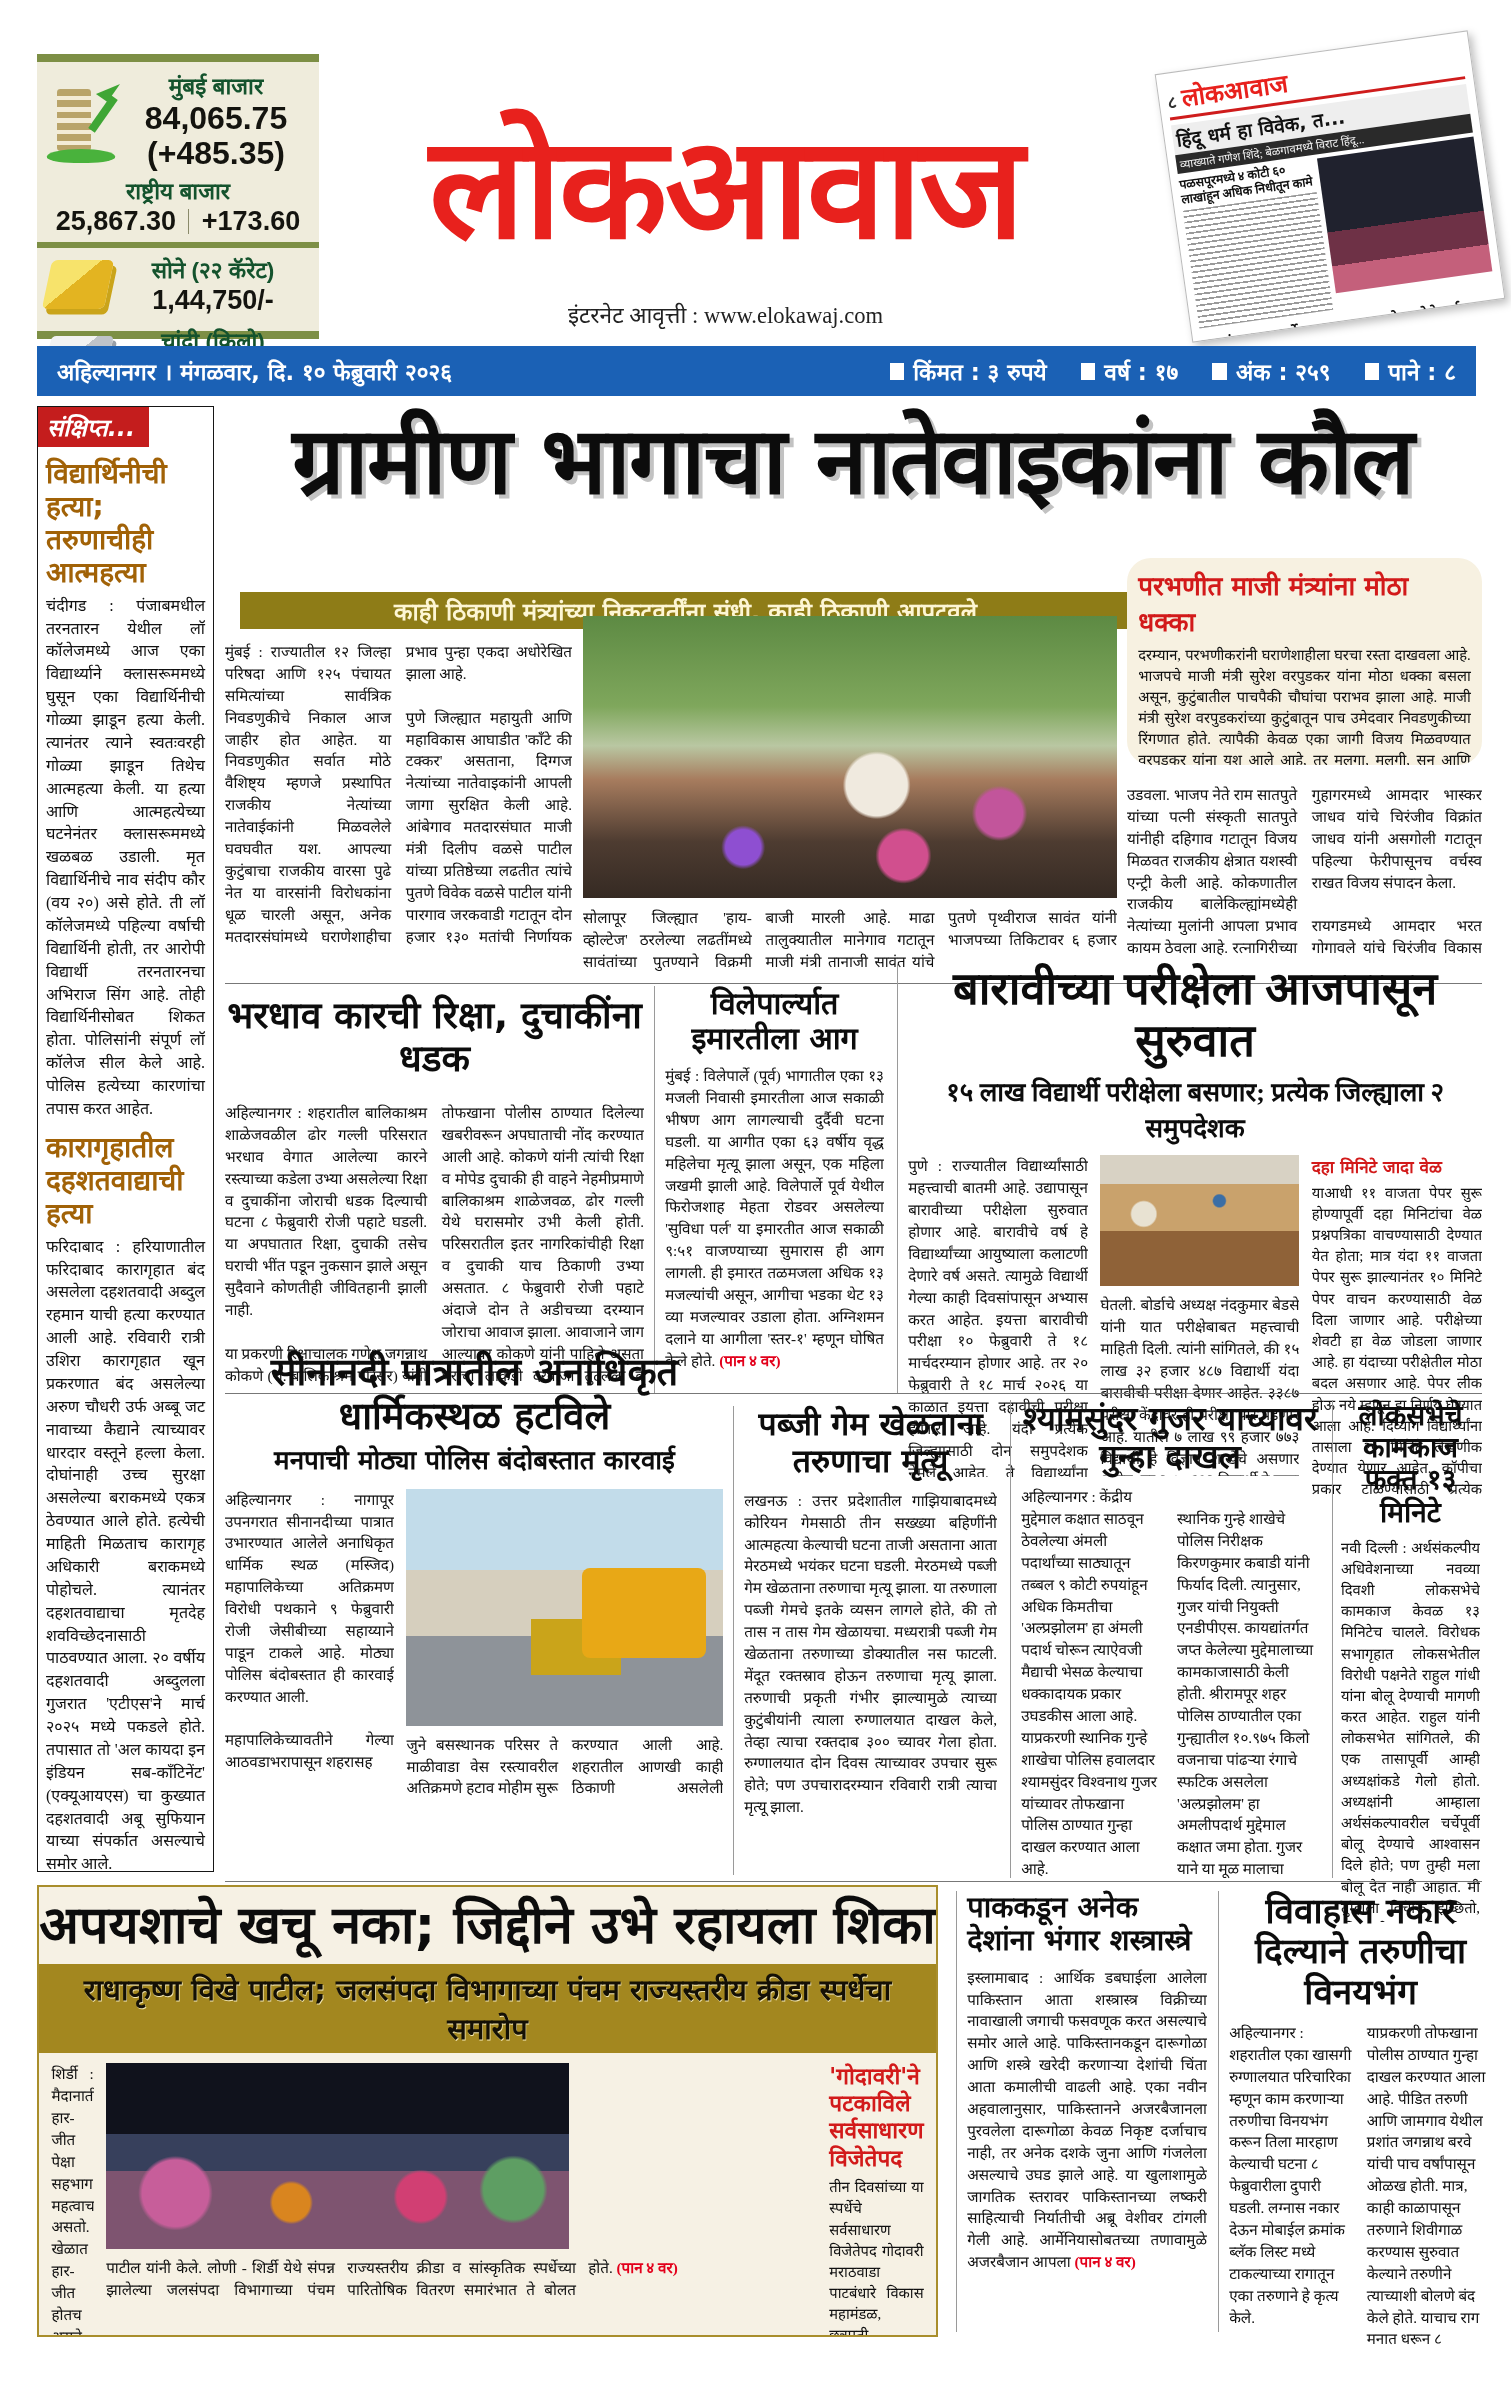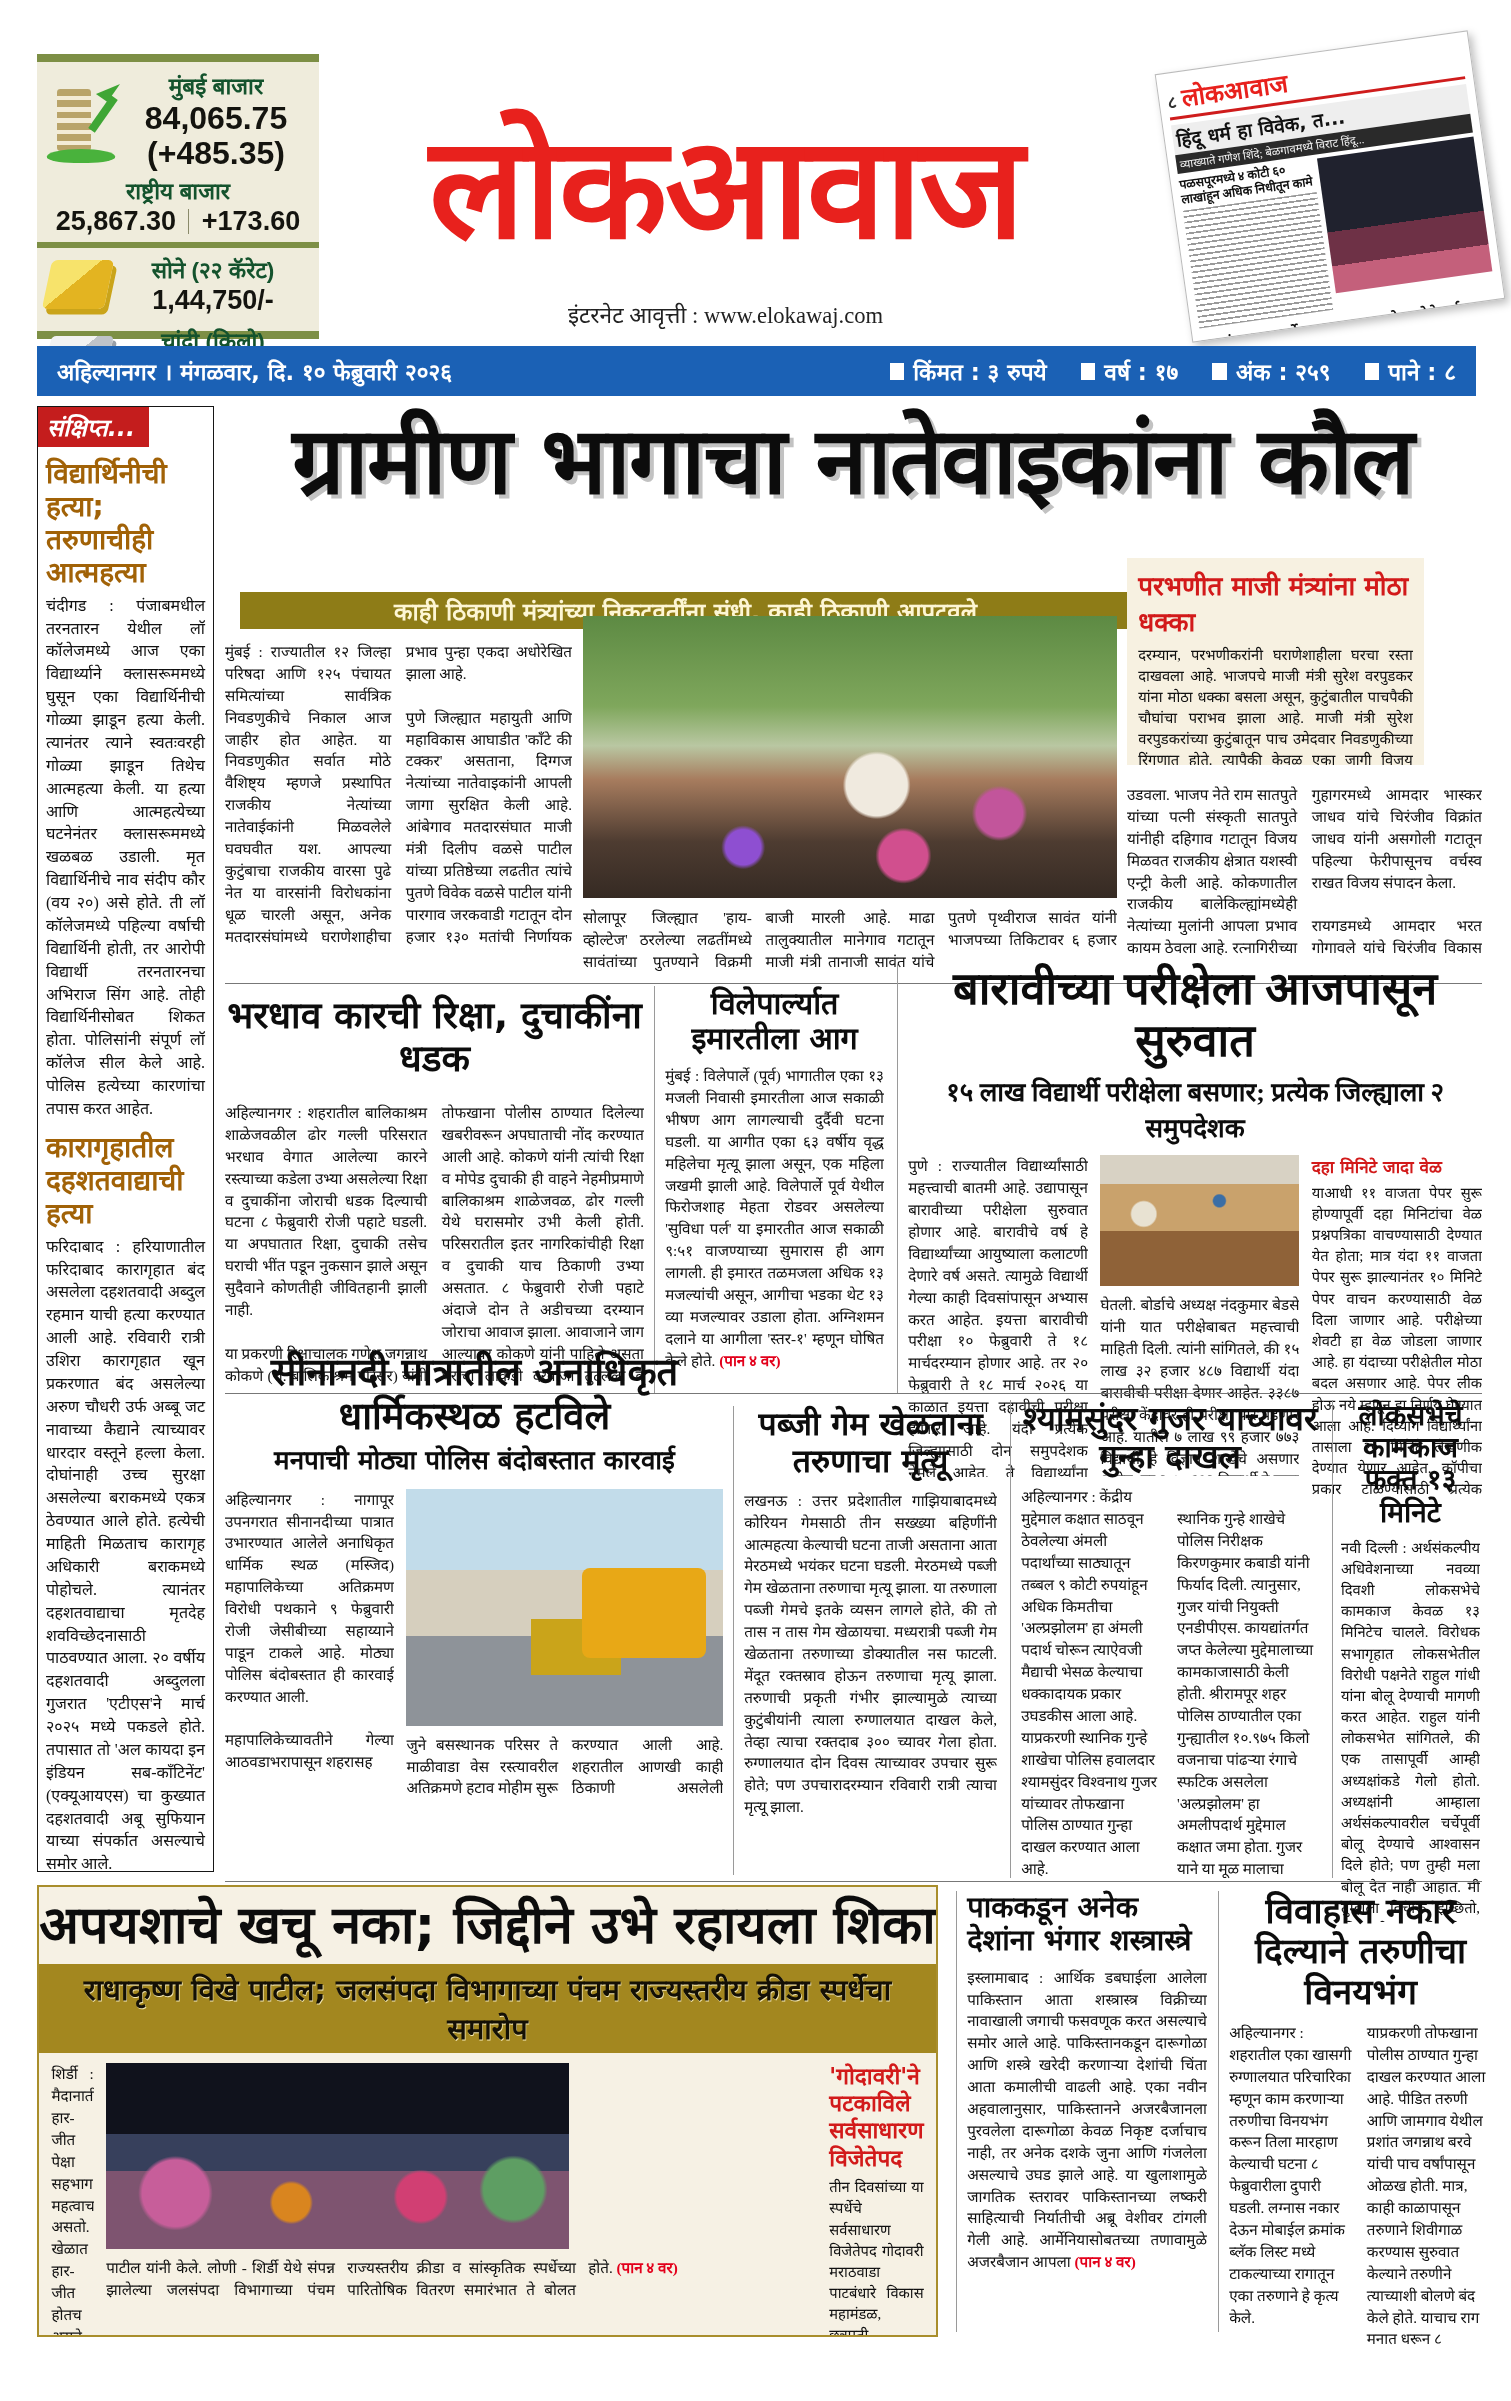--- a/index.html
+++ b/index.html
@@ -66,21 +66,21 @@
   .lead-headline{position:absolute;left:223px;top:408px;width:1259px;font-size:93px;letter-spacing:-1.7px;text-shadow:4px 4px 0 #c2c2c2;}
   .lead-subbar{position:absolute;left:240px;top:592px;width:891px;height:37px;background:#8e7c17;color:#fdf6d4;display:flex;align-items:center;justify-content:center;font-family:"DejaVu Sans",sans-serif;font-weight:bold;font-size:24px;}
   .lead-cols{position:absolute;left:225px;top:641px;width:347px;height:323px;columns:2;column-gap:14.7px;overflow:hidden;}
   .lead-photo{position:absolute;left:583px;top:616px;width:534px;height:282px;background:
      radial-gradient(circle at 78% 70%, #c2559b 0 5%, transparent 6%),
      radial-gradient(circle at 30% 82%, #8e4fd1 0 4%, transparent 5%),
      radial-gradient(circle at 55% 60%, #f0eadf 0 9%, transparent 10%),
      radial-gradient(circle at 60% 85%, #d14f8e 0 6%, transparent 7%),
      linear-gradient(180deg,#5d8a43 0%,#7fa75c 32%,#b9c7a2 46%,#a77c5e 58%,#4e3c31 80%,#352a23 100%);}
   .lead-caption{position:absolute;left:583px;top:907px;width:534px;height:67px;columns:3;column-gap:13.6px;overflow:hidden;}
-  .parbhani{position:absolute;left:1127px;top:558px;width:297px;height:207px;background:#f7f1e1;padding:9px 11.3px;overflow:hidden;}
+  .parbhani{position:absolute;left:1127px;top:558px;width:355px;height:207px;background:#f7f1e1;padding:9px 11.3px;overflow:hidden;border-radius:24px;}
   .parbhani-title{font-size:26px;margin-bottom:5.6px;}
   .parbhani-body{font-size:14.7px;}
   .parbhani-more{position:absolute;left:1127px;top:784px;width:355px;height:190px;columns:2;column-gap:14.7px;overflow:hidden;}
 
   
   .rickshaw-head{position:absolute;left:225px;top:995px;width:419px;font-size:37px;}
   .rickshaw-body{position:absolute;left:225px;top:1102px;width:419px;height:287px;columns:2;column-gap:14.7px;overflow:hidden;}
   .fire{position:absolute;left:654px;top:986px;width:230px;height:407px;padding-left:10.2px;}
   .fire-head{font-size:30.5px;margin-bottom:9px;}
   .fire-body{height:305px;overflow:hidden;}

